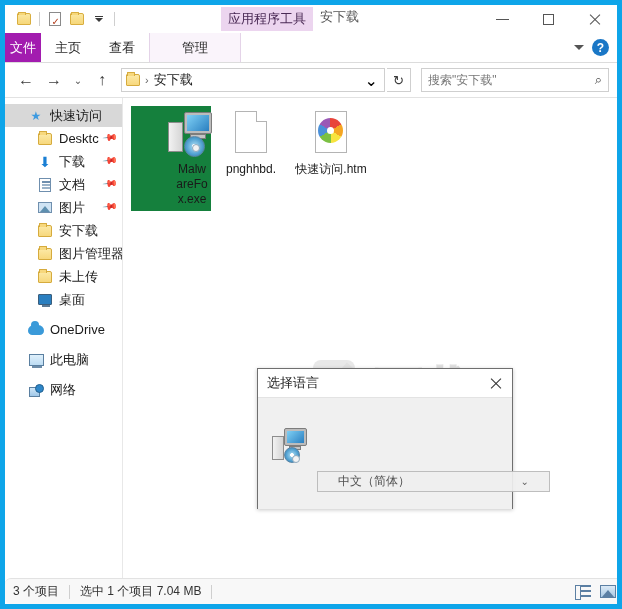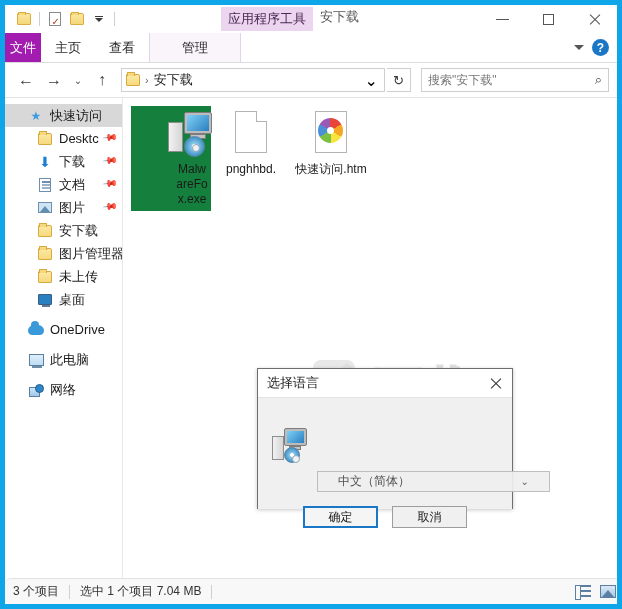--- a/index.html
+++ b/index.html
@@ -772,24 +772,20 @@
             <span class="mon-base" style="left:17px;top:18px;width:12px;height:4px;"></span>
             <span class="cd" style="left:12px;top:19px;width:16px;height:16px;"></span>
           </div>
 
 
           <div class="dlg-combo">
             <span class="dlg-combo-val">中文（简体）</span>
             <span class="dlg-combo-arrow">⌄</span>
           </div>
 
-          <div class="dlg-btn-row">
-            <div class="dlg-btn default">确定</div>
-            <div class="dlg-btn">取消</div>
-          </div>
         </div>
       </div>
 
     </div>
   </div>
 
   <div class="statusbar">
     <span>3 个项目</span>
     <span class="status-sep"></span>
     <span>选中 1 个项目  7.04 MB</span>

